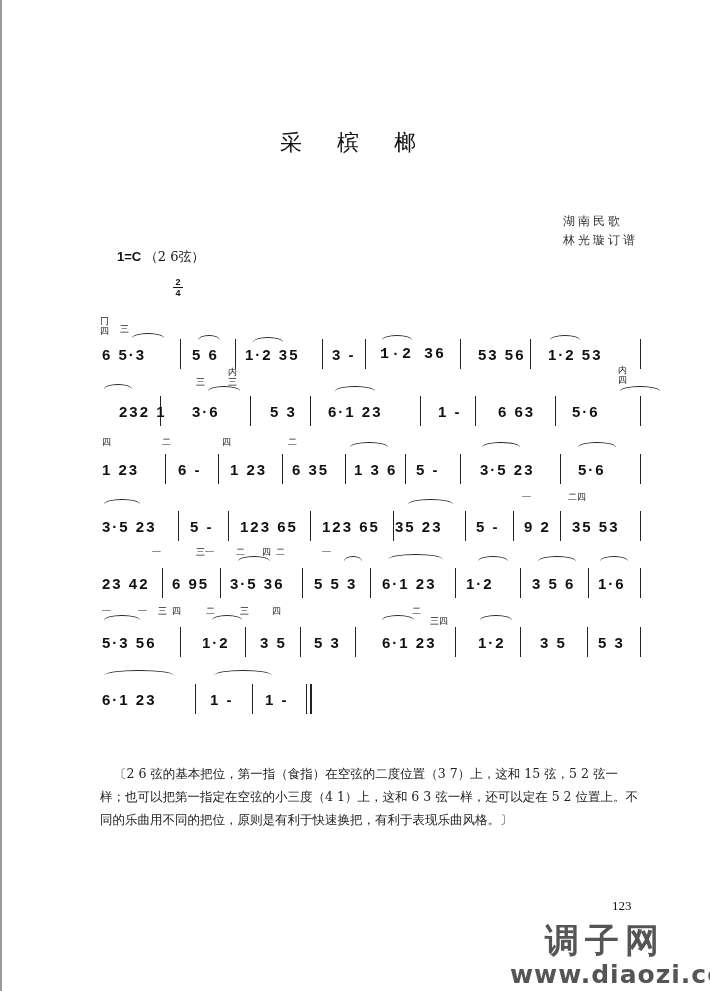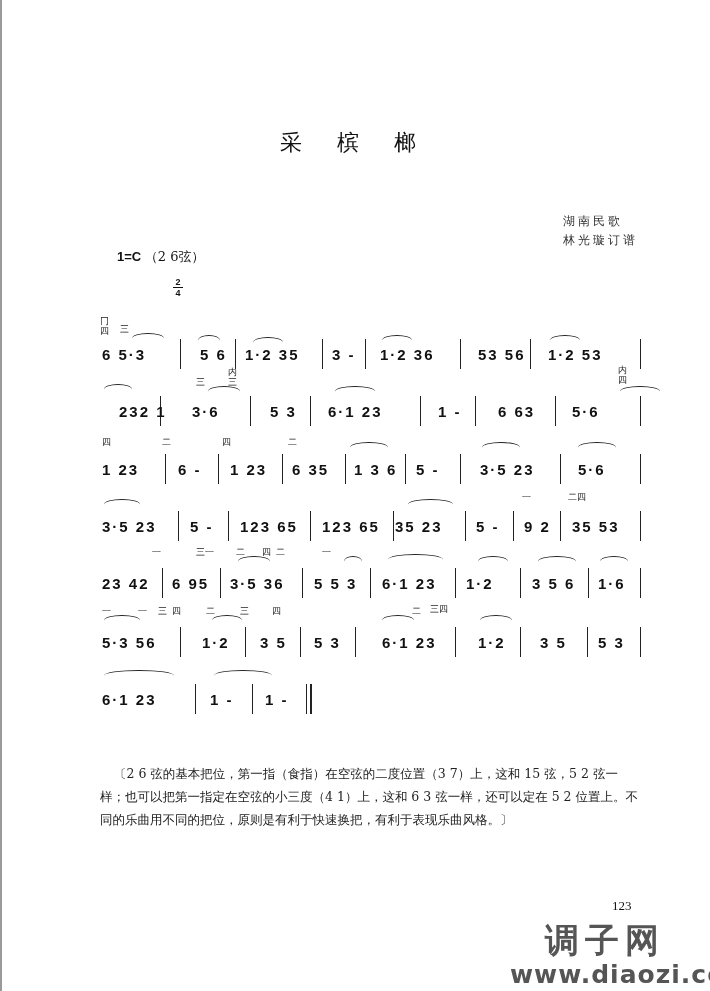--- a/index.html
+++ b/index.html
@@ -78,24 +78,24 @@
   <div class="slur" style="left:282px;top:20px;width:30px;"></div>
   <div class="slur" style="left:450px;top:20px;width:30px;"></div>
   <div class="bar" style="left:80px;"></div>
   <div class="bar" style="left:135px;"></div>
   <div class="bar" style="left:222px;"></div>
   <div class="bar" style="left:265px;"></div>
   <div class="bar" style="left:360px;"></div>
   <div class="bar" style="left:430px;"></div>
   <div class="bar" style="left:540px;"></div>
   <span class="notes" style="left:2px;">6 5·3</span>
-  <span class="notes" style="left:100px;">5 6</span>
+  <span class="notes" style="left:92px;">5 6</span>
   <span class="notes" style="left:145px;">1·2 35</span>
   <span class="notes" style="left:232px;">3 -</span>
-  <span class="notes" style="left:280px;">1·2 36</span>
+  <span class="notes" style="left:280px;font-family:Liberation Mono, monospace;">1·2 36</span>
   <span class="notes" style="left:378px;">53 56</span>
   <span class="notes" style="left:448px;">1·2 53</span>
 </div>
 
 <div class="row" style="top:372px;">
   <div class="slur" style="left:4px;top:12px;width:28px;"></div>
   <div class="slur" style="left:108px;top:14px;width:32px;"></div>
   <div class="slur" style="left:235px;top:14px;width:40px;"></div>
   <div class="slur" style="left:520px;top:14px;width:40px;"></div>
   <span class="finger" style="left:96px;top:4px;">三</span>
@@ -201,21 +201,21 @@
 
 <div class="row" style="top:603px;">
   <span class="finger" style="left:2px;top:2px;">一</span>
   <span class="finger" style="left:38px;top:2px;">一</span>
   <span class="finger" style="left:58px;top:2px;">三</span>
   <span class="finger" style="left:72px;top:2px;">四</span>
   <span class="finger" style="left:106px;top:2px;">二</span>
   <span class="finger" style="left:140px;top:2px;">三</span>
   <span class="finger" style="left:172px;top:2px;">四</span>
   <span class="finger" style="left:312px;top:2px;">二</span>
-  <span class="finger" style="left:330px;top:0;">三四</span>
+  <span class="finger" style="left:330px;top:12px;">三四</span>
   <div class="slur" style="left:4px;top:12px;width:36px;"></div>
   <div class="slur" style="left:112px;top:12px;width:30px;"></div>
   <div class="slur" style="left:282px;top:12px;width:32px;"></div>
   <div class="slur" style="left:380px;top:12px;width:32px;"></div>
   <div class="bar" style="left:80px;"></div>
   <div class="bar" style="left:145px;"></div>
   <div class="bar" style="left:200px;"></div>
   <div class="bar" style="left:255px;"></div>
   <div class="bar" style="left:355px;"></div>
   <div class="bar" style="left:420px;"></div>

